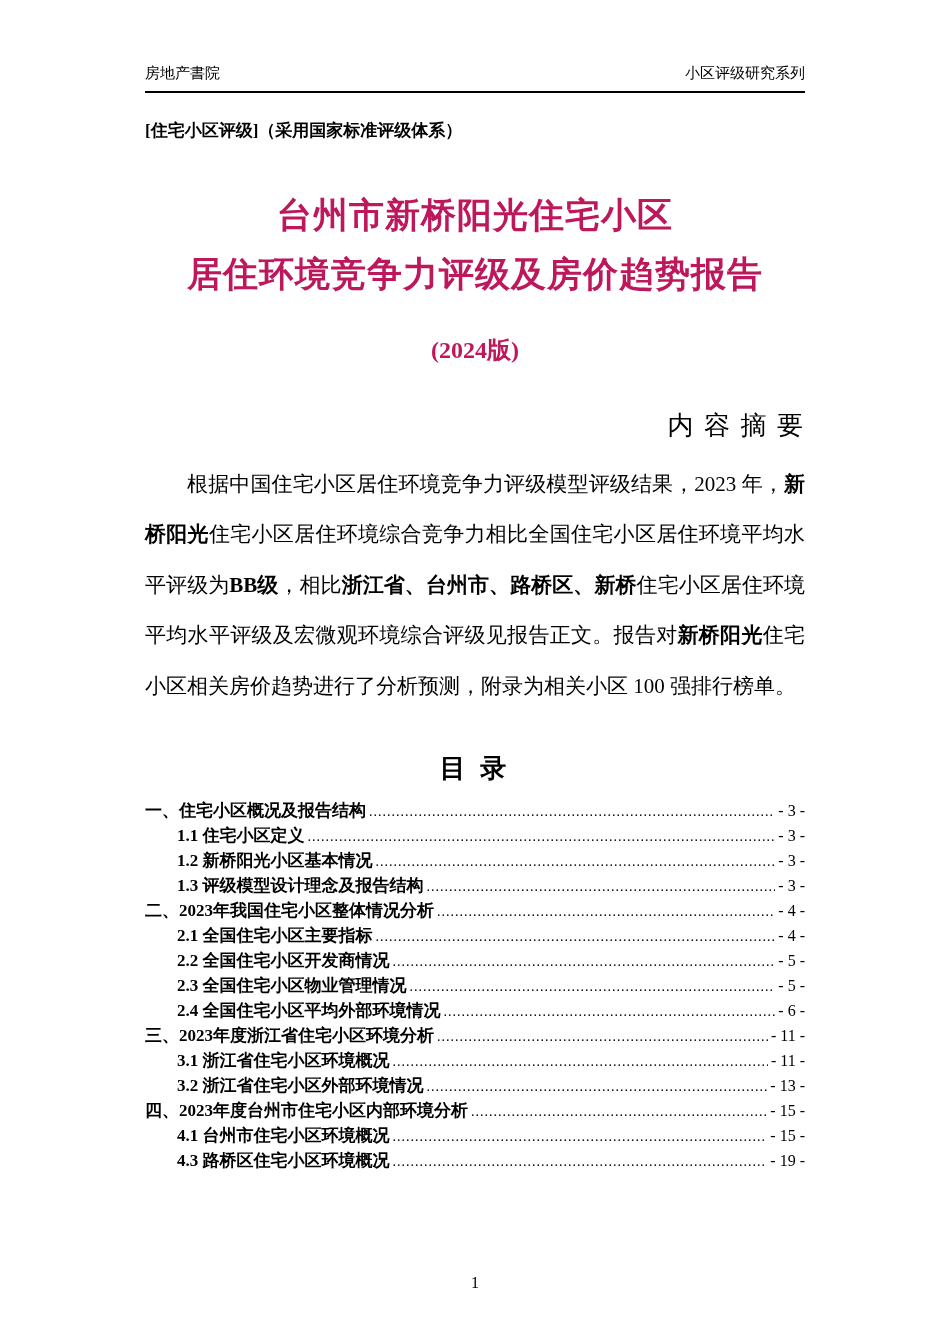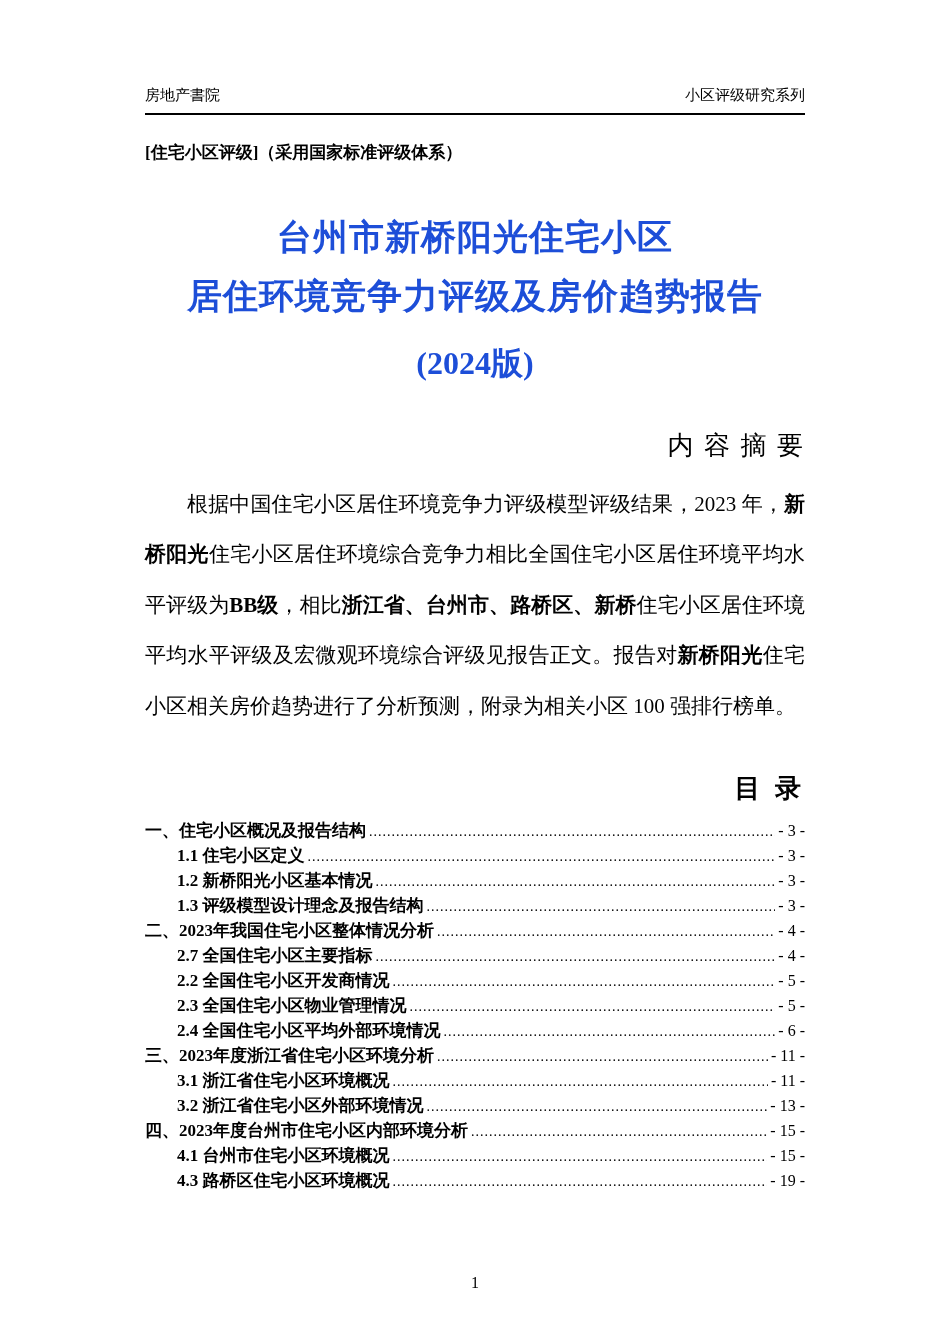--- a/index.html
+++ b/index.html
@@ -12,21 +12,21 @@
     height: 1344px;
     font-family: "Liberation Serif", "DejaVu Serif", serif;
     color: #000000;
     overflow: hidden;
   }
   .page {
     position: relative;
     box-sizing: border-box;
     width: 950px;
     height: 1344px;
-    padding: 86px 145px 0 145px;
+    padding: 64px 145px 0 145px;
     background: #ffffff;
     border-radius: 22px;
   }
   
   .doc-header {
     display: flex;
     justify-content: space-between;
     align-items: flex-end;
     font-size: 15px;
     padding-bottom: 8px;
@@ -47,22 +47,22 @@
     margin-top: 50px;
     font-size: 35px;
     letter-spacing: 1px;
   }
   .title-line2 {
     margin-top: 12px;
     font-size: 35px;
     letter-spacing: 1px;
   }
   .title-edition {
-    margin-top: 22px;
-    font-size: 32px;
+    margin-top: 36px;
+    font-size: 24px;
   }
   
   .abstract-heading {
     margin: 42px 0 0 0;
     text-align: right;
     font-size: 26px;
     font-weight: normal;
     letter-spacing: 2px;
   }
   .abstract-text {
@@ -71,21 +71,21 @@
     line-height: 2.4;
     text-align: justify;
     text-indent: 2em;
   }
   .abstract-text b {
     font-weight: bold;
   }
   
   .toc-heading {
     margin: 40px 0 0 0;
-    text-align: right;
+    text-align: center;
     font-size: 26px;
     font-weight: bold;
     letter-spacing: 4px;
   }
   .toc {
     margin-top: 12px;
   }
   .toc-row {
     display: flex;
     align-items: baseline;
@@ -132,21 +132,21 @@
 
 <div class="page">
 
   <header class="doc-header">
     <span>房地产書院</span>
     <span>小区评级研究系列</span>
   </header>
 
   <div class="tagline">[住宅小区评级]（采用国家标准评级体系）</div>
 
-  <div class="title-block" style="color: #1d4ed8;">
+  <div class="title-block" style="color: #be185d;">
     <div class="title-line1">台州市新桥阳光住宅小区</div>
     <div class="title-line2">居住环境竞争力评级及房价趋势报告</div>
     <div class="title-edition">(2024版)</div>
   </div>
 
   <h2 class="abstract-heading">内 容 摘 要</h2>
 
   <p class="abstract-text"><span>根据中国住宅小区居住环境竞争力评级模型评级结果，2023 年，</span><b>新桥阳光</b><span>住宅小区居住环境综合竞争力相比全国住宅小区居住环境平均水平评级为</span><b>BB级</b><span>，相比</span><b>浙江省、台州市、路桥区、新桥</b><span>住宅小区居住环境平均水平评级及宏微观环境综合评级见报告正文。报告对</span><b>新桥阳光</b><span>住宅小区相关房价趋势进行了分析预测，附录为相关小区 100 强排行榜单。</span></p>
 
   <h2 class="toc-heading">目 录</h2>
@@ -172,21 +172,21 @@
       <span class="toc-label">1.3 评级模型设计理念及报告结构</span>
       <span class="toc-fill"></span>
       <span class="toc-page">- 3 -</span>
     </div>
     <div class="toc-row lvl1">
       <span class="toc-label">二、2023年我国住宅小区整体情况分析</span>
       <span class="toc-fill"></span>
       <span class="toc-page">- 4 -</span>
     </div>
     <div class="toc-row lvl2">
-      <span class="toc-label">2.7 全国住宅小区主要指标</span>
+      <span class="toc-label">2.1 全国住宅小区主要指标</span>
       <span class="toc-fill"></span>
       <span class="toc-page">- 4 -</span>
     </div>
     <div class="toc-row lvl2">
       <span class="toc-label">2.2 全国住宅小区开发商情况</span>
       <span class="toc-fill"></span>
       <span class="toc-page">- 5 -</span>
     </div>
     <div class="toc-row lvl2">
       <span class="toc-label">2.3 全国住宅小区物业管理情况</span>

